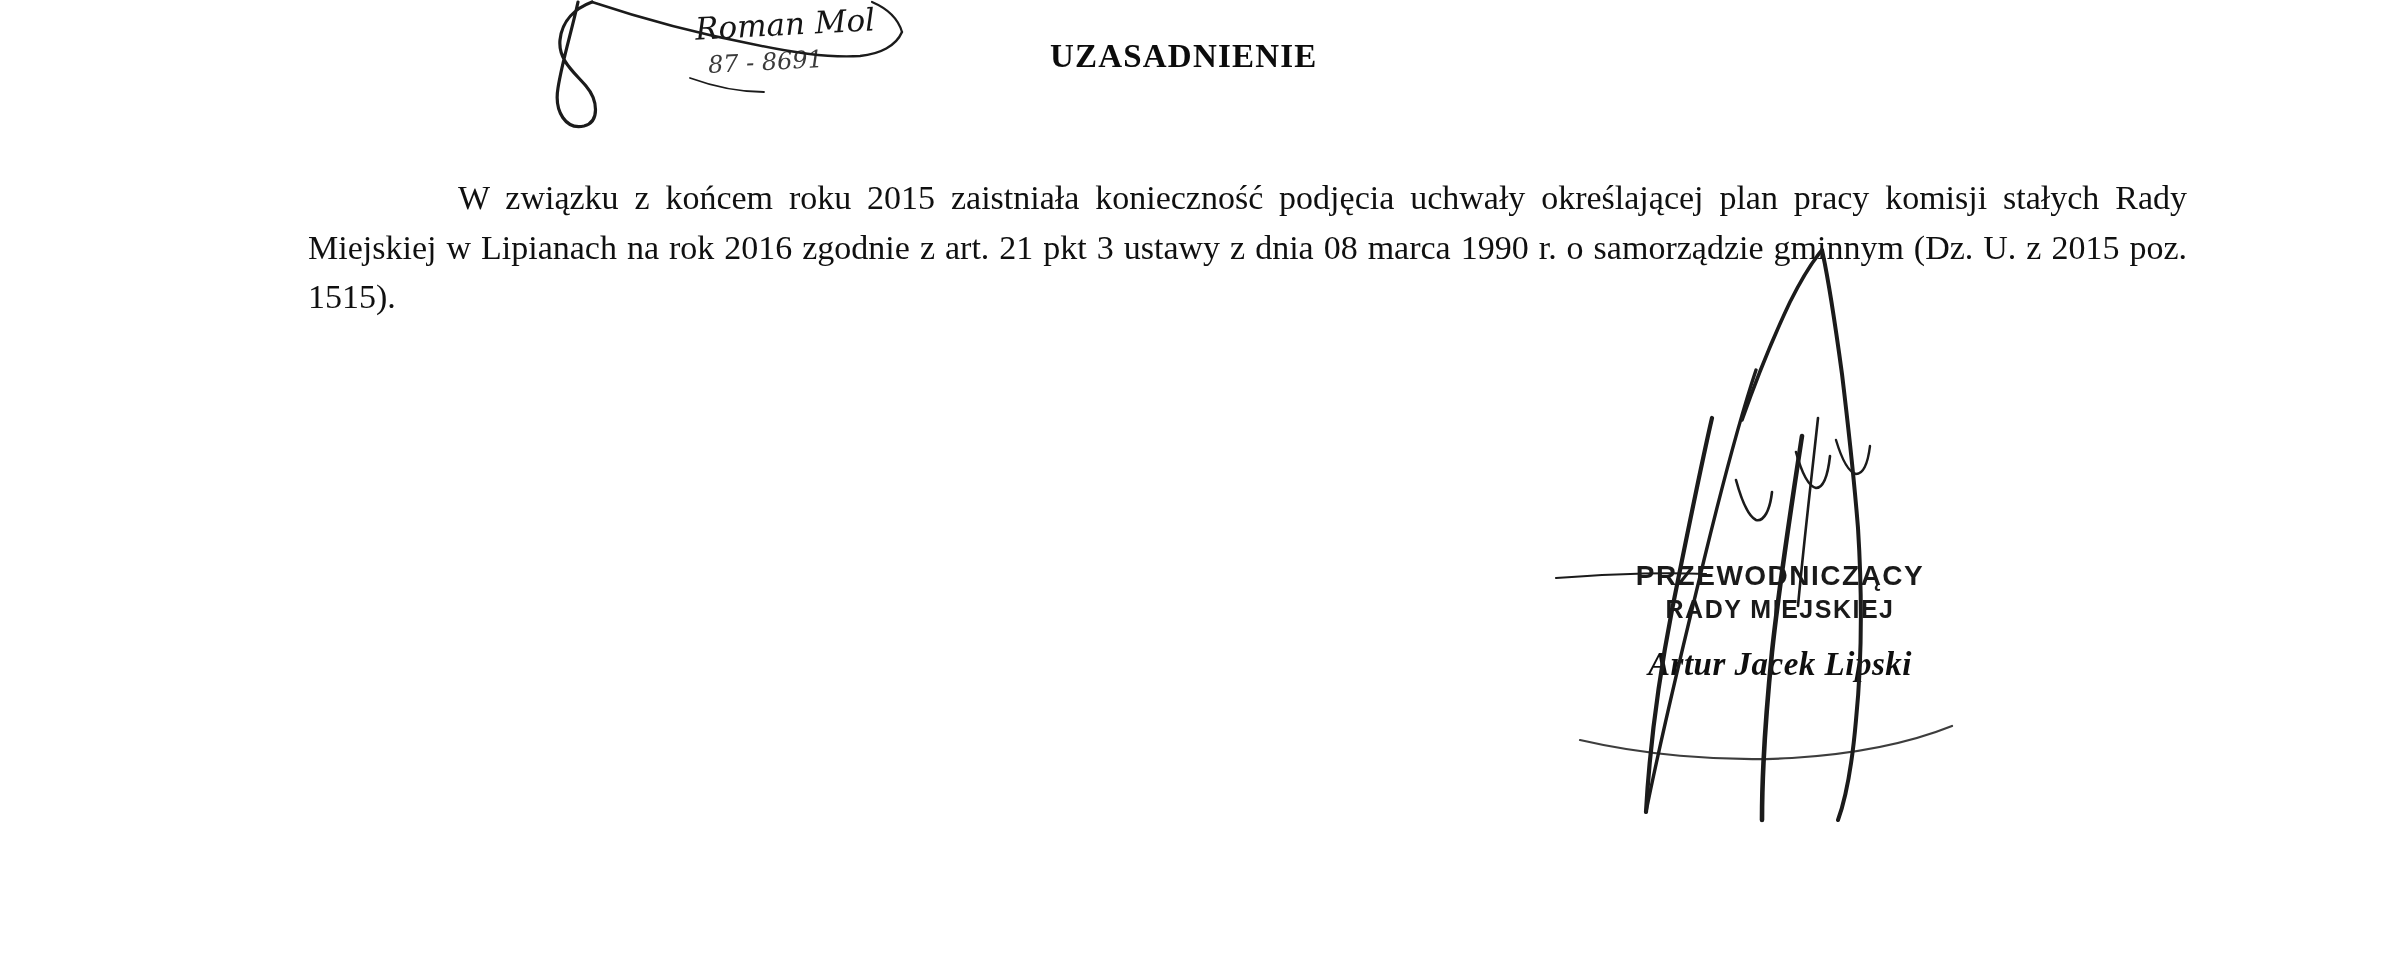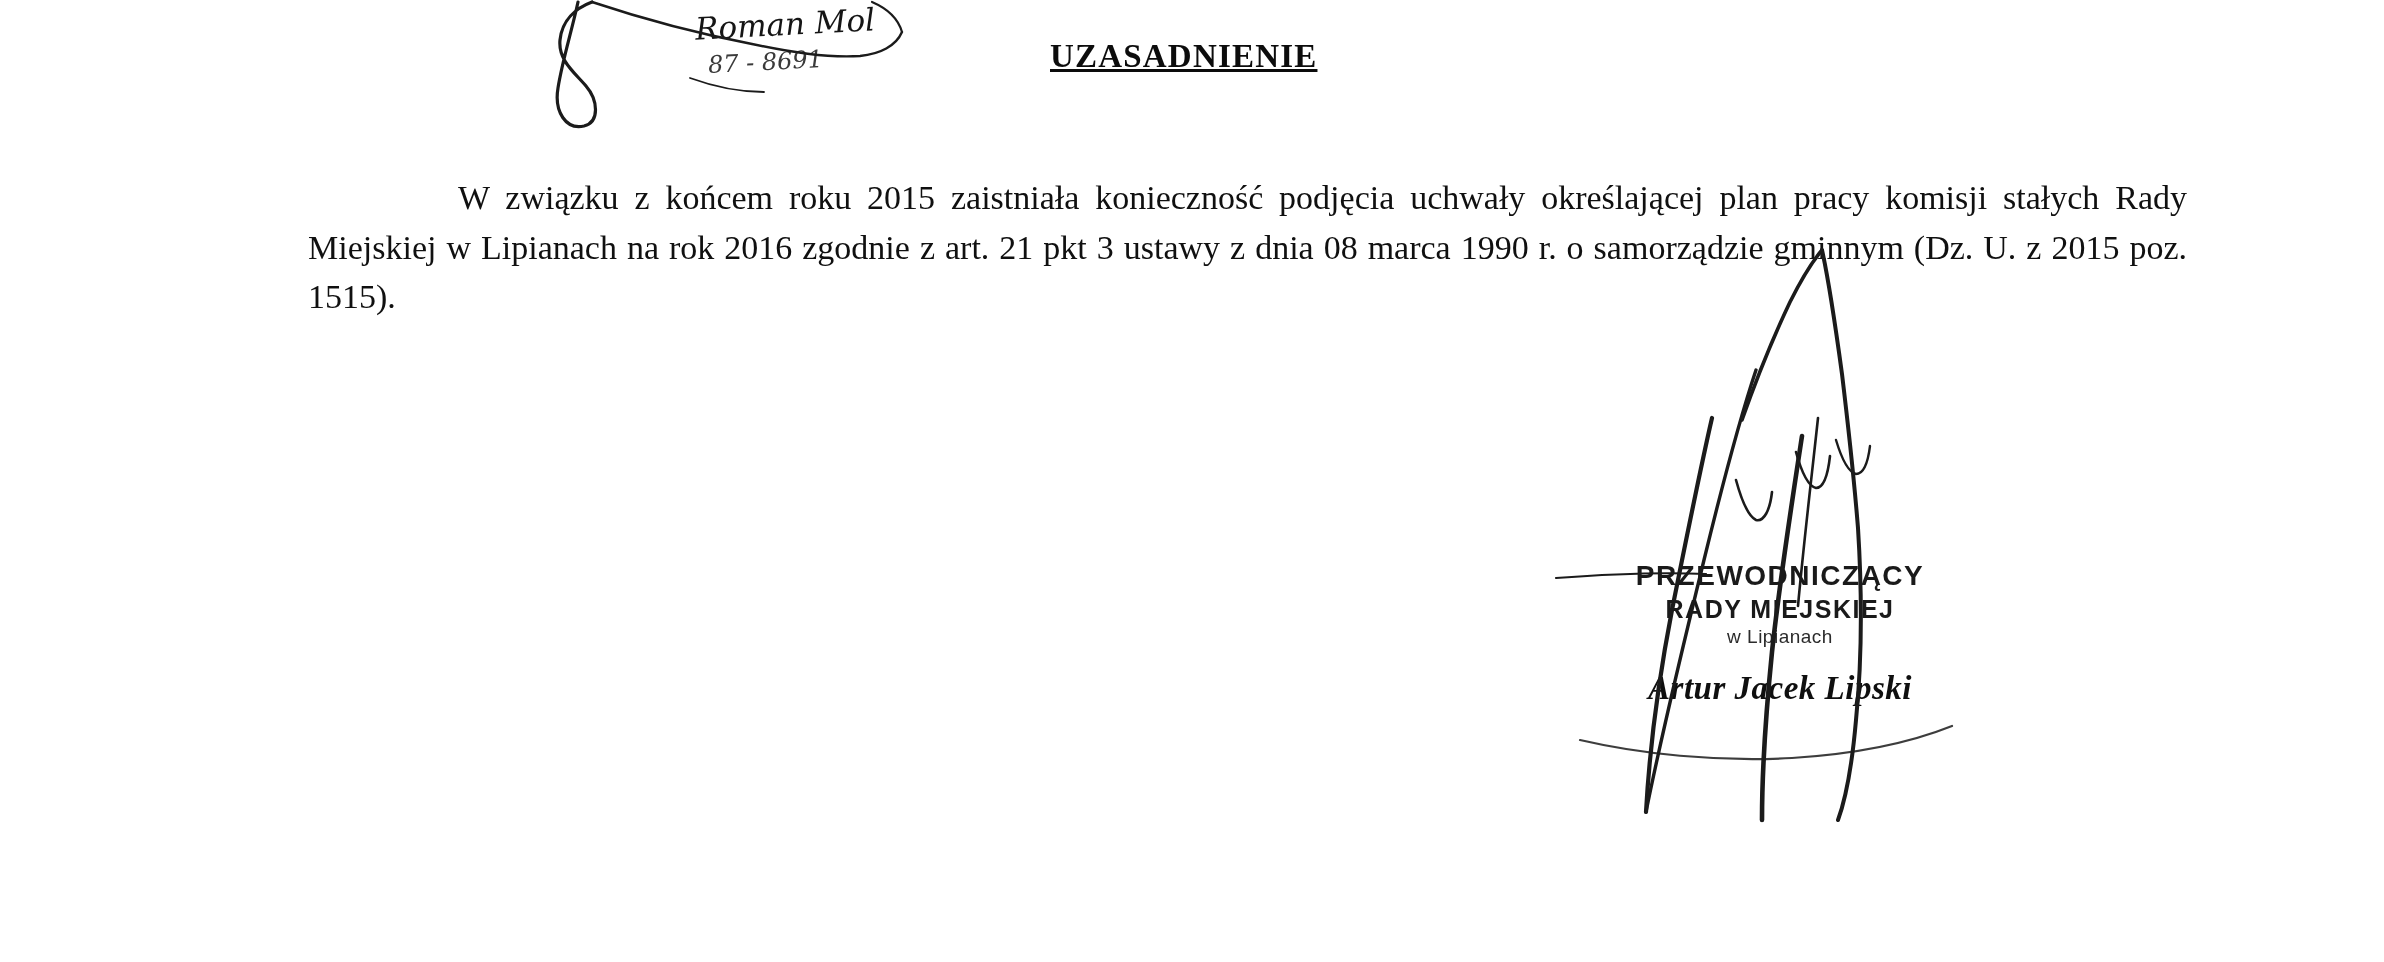--- a/index.html
+++ b/index.html
@@ -19,21 +19,20 @@
   
   .doc-title {
     position: absolute;
     left: 1050px;
     top: 38px;
     font-family: "Liberation Serif", serif;
     font-weight: bold;
     font-size: 33px;
     letter-spacing: 1.2px;
     color: #0c0c0c;
-    text-decoration: underline;
   }
 
   
   .body-block {
     position: absolute;
     left: 300px;
     top: 165px;
     width: 1895px;
   }
   .para {
@@ -138,21 +137,20 @@
 
 <div class="doc-title">UZASADNIENIE</div>
 
 <div class="body-block">
   <p class="para">W związku z końcem roku 2015 zaistniała konieczność podjęcia uchwały określającej plan pracy komisji stałych Rady Miejskiej w Lipianach na rok 2016 zgodnie z art. 21 pkt 3 ustawy z dnia 08 marca 1990 r. o samorządzie gminnym  (Dz. U. z 2015 poz. 1515).</p>
 </div>
 
 <div class="sign-block">
   <div class="sign-line-1">PRZEWODNICZĄCY</div>
   <div class="sign-line-2">RADY MIEJSKIEJ</div>
-  <div class="sign-line-3">w Lipianach</div>
   <div class="sign-name">Artur Jacek Lipski</div>
 </div>
 
 <svg class="ink" viewBox="0 0 2384 962" xmlns="http://www.w3.org/2000/svg">
   <g fill="none" stroke="#1b1b1b" stroke-linecap="round" stroke-linejoin="round">
 
     <path d="M578 2 C572 30 562 62 558 88 C554 112 566 130 584 126 C600 122 598 100 586 86 C574 72 558 60 560 40 C562 20 576 8 592 2" stroke-width="3.2"></path>
     <path d="M592 2 C640 18 700 34 752 44 C790 52 826 58 860 56 C880 54 896 46 902 32" stroke-width="2.4"></path>
     <path d="M902 32 C898 18 886 8 872 2" stroke-width="2.2"></path>
 

